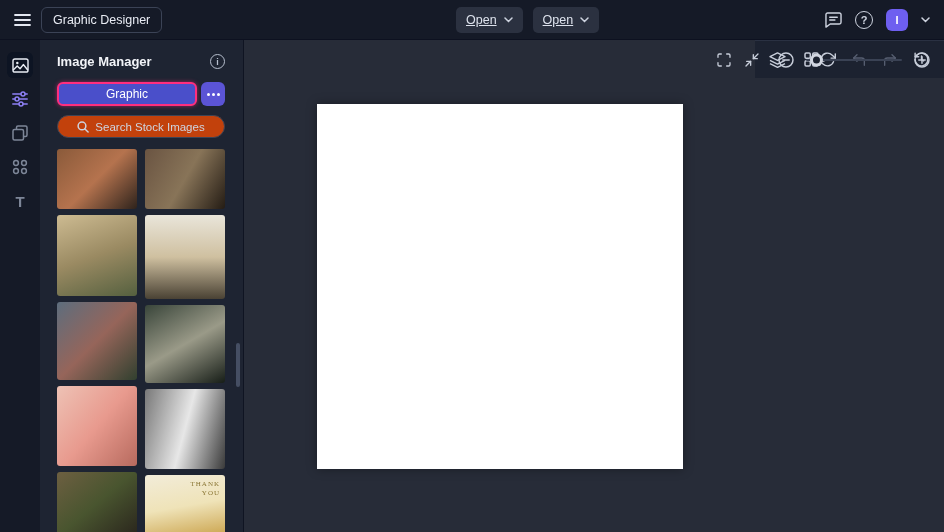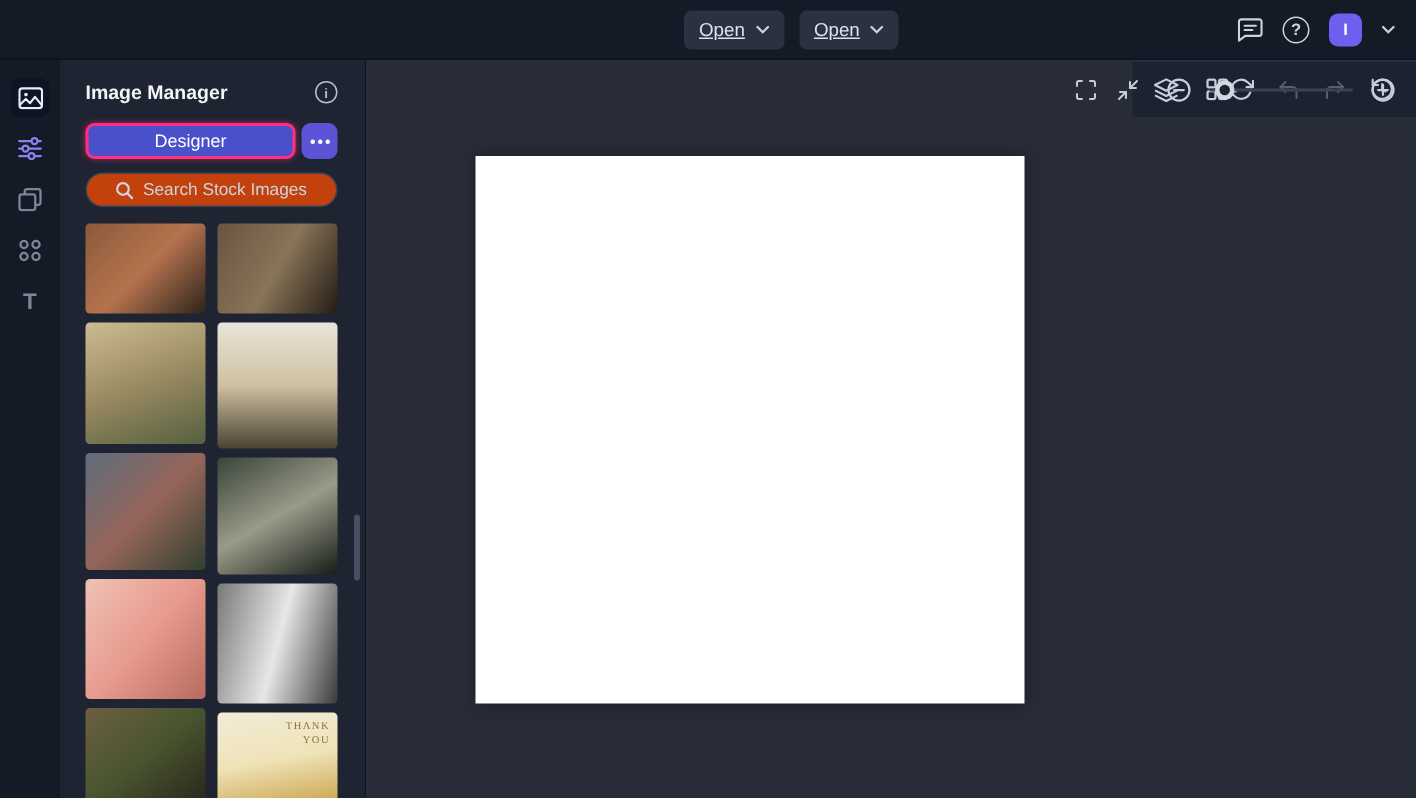--- a/index.html
+++ b/index.html
@@ -98,20 +98,32 @@
     font-size:11px; padding:4px 8px; margin-left:4px; cursor:pointer;
     font-family:inherit; }
   svg { display:block; }
 </style>
 </head>
 <body>
 
 <div class="app">
 
   <header class="topbar">
+    <div class="topbar-left">
+      <button class="icon-btn">
+        <span>
+          <svg width="17" height="14" viewBox="0 0 17 14" fill="none" stroke="#e3e7f0" stroke-width="1.8" stroke-linecap="round">
+              <path d="M1 2h15M1 7h15M1 12h15"></path>
+            </svg>
+        </span>
+      </button>
+      <button class="app-title-btn">
+        <span>Graphic Designer</span>
+      </button>
+    </div>
 
     <div class="topbar-center">
       <button class="drop-btn">
         <span>Open</span>
         <span>
           <svg width="9" height="6" viewBox="0 0 9 6" fill="none" stroke="#cdd3df" stroke-width="1.5" stroke-linecap="round">
               <path d="M1 1l3.5 3.5L8 1"></path>
             </svg>
         </span>
       </button>
@@ -196,21 +208,21 @@
     </nav>
 
     <aside class="panel">
       <div class="panel-head">
         <h2 class="panel-title">Image Manager</h2>
         <span class="info-circle">i</span>
       </div>
 
       <div class="src-row">
         <button class="source-btn">
-          <span>Designer</span>
+          <span>Graphic</span>
         </button>
         <button class="more-btn">
           <span style="display:flex;gap:2px;">
               <i></i>
               <i></i>
               <i></i>
             </span>
         </button>
       </div>
 

